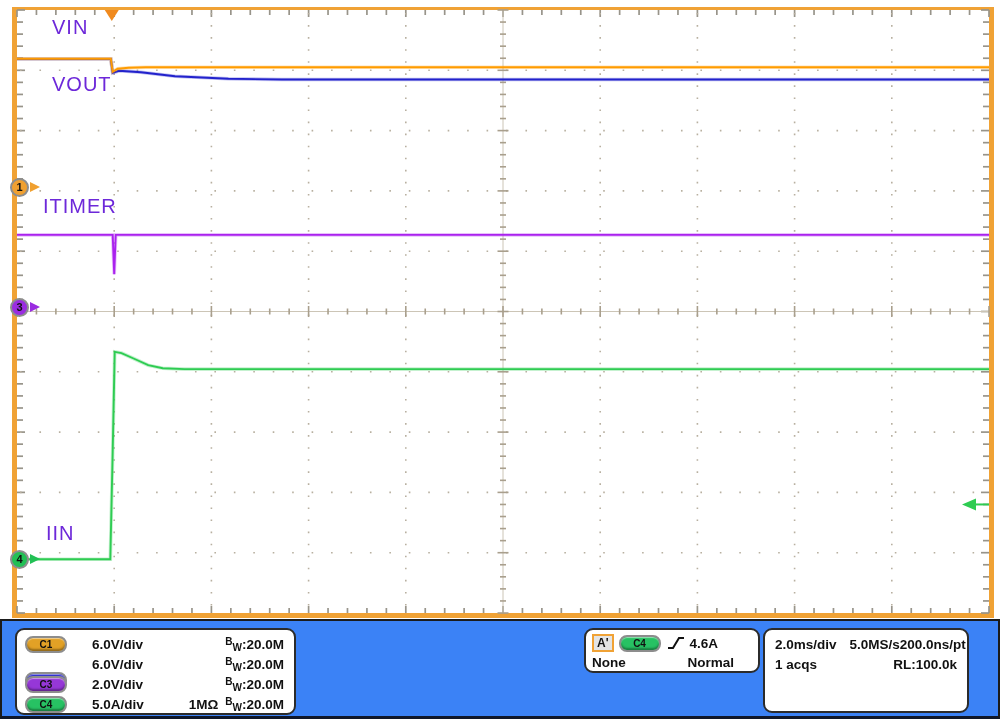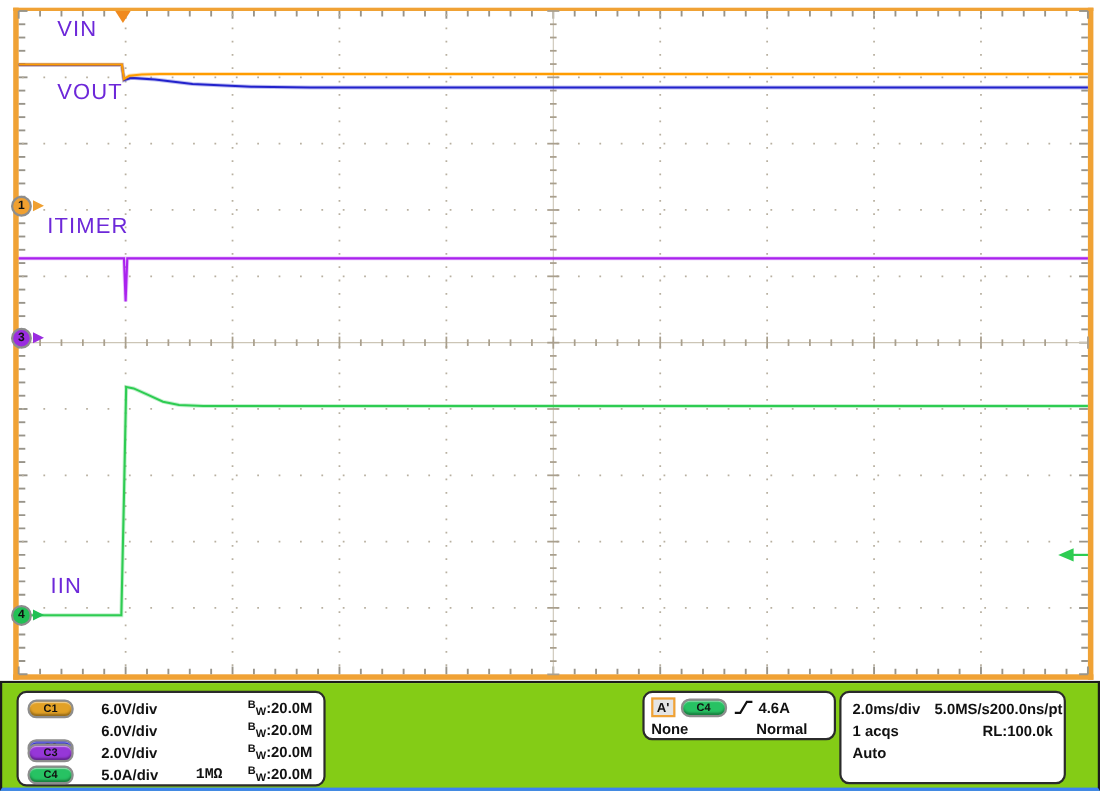--- a/index.html
+++ b/index.html
@@ -8,31 +8,31 @@
   .plot{position:absolute;left:0;top:0;width:1000px;height:622px;}
   #grat{position:absolute;left:0;top:0;}
   .trace-label{position:absolute;font-size:20px;font-weight:500;letter-spacing:1px;color:#6d28d9;z-index:6;}
   .ch-badge{position:absolute;left:10px;display:flex;align-items:center;z-index:7;cursor:pointer;}
   .ch-badge-circle{display:inline-block;width:15px;height:15px;border-radius:50%;
     border:2px solid #8d8d8d;font-weight:bold;font-size:11px;line-height:15px;text-align:center;color:#101010;}
   .ch-badge-arrow{width:0;height:0;border-top:5px solid transparent;border-bottom:5px solid transparent;
     border-left:10px solid #000;margin-left:1px;}
   
   .divider-black{position:absolute;left:0;top:619px;width:1000px;height:2px;background:#1b1b1b;}
-  .bottom{position:absolute;left:0;top:621px;width:1000px;height:98px;background:#84cc16;
-    border-left:2px solid #1b1b1b;border-right:2px solid #1b1b1b;border-bottom:3px solid #3b82f6;box-sizing:border-box;}
+  .bottom{position:absolute;left:0;top:621px;width:1000px;height:98px;background:#3b82f6;
+    border-left:2px solid #1b1b1b;border-right:2px solid #1b1b1b;border-bottom:3px solid #0f172a;box-sizing:border-box;}
   .panel{position:absolute;background:#fff;border:2px solid #2b2b2b;border-radius:9px;box-sizing:border-box;
     font-weight:bold;font-size:13.5px;color:#111;}
   .ch-panel{left:13px;top:7px;width:281px;height:87px;padding:4px 10px 0 8px;}
   .ch-row{display:flex;align-items:center;height:20px;}
   .ch-pill,.pill{display:inline-block;width:38px;height:13px;border-radius:8px;border:2px solid #8d8d8d;
     font-weight:bold;font-size:10px;line-height:13px;text-align:center;color:#101010;box-shadow:inset 0 1px 1px rgba(255,255,255,.5), inset 0 -2px 2px rgba(0,0,0,.35);}
   .ch-scale{margin-left:25px;}
   .sp{flex:1;}
-  .imp{margin-right:23px;font-family:Liberation Mono, monospace;}
+  .imp{margin-right:7px;}
   .bw .b{font-size:10px;vertical-align:4px;}
   .bw .w{font-size:10px;vertical-align:-2px;}
   .trig-panel{left:582px;top:7px;width:176px;height:45px;padding:3px 8px 0 6px;}
   .trig-row1{display:flex;align-items:center;height:20px;}
   .trig-row2{display:flex;align-items:center;height:18px;}
   .a-box{border:2px solid #f0a235;background:#e4e4e4;padding:0 3px;font-size:12px;line-height:14px;color:#111;}
   .trig-pill{margin-left:5px;}
   .slope-icon{margin-left:6px;}
   .trig-level-text{margin-left:5px;}
   .trig-normal{margin-right:16px;}
@@ -479,19 +479,16 @@
         <span>2.0ms/div</span>
         <span class="hz-sr">5.0MS/s</span>
         <span class="sp"></span>
         <span>200.0ns/pt</span>
       </div>
       <div class="hz-row">
         <span>1 acqs</span>
         <span class="sp"></span>
         <span>RL:100.0k</span>
       </div>
-      <div class="hz-row">
-        <span>Auto</span>
-      </div>
     </div>
 
   </div>
 </div>
 
 </body></html>

